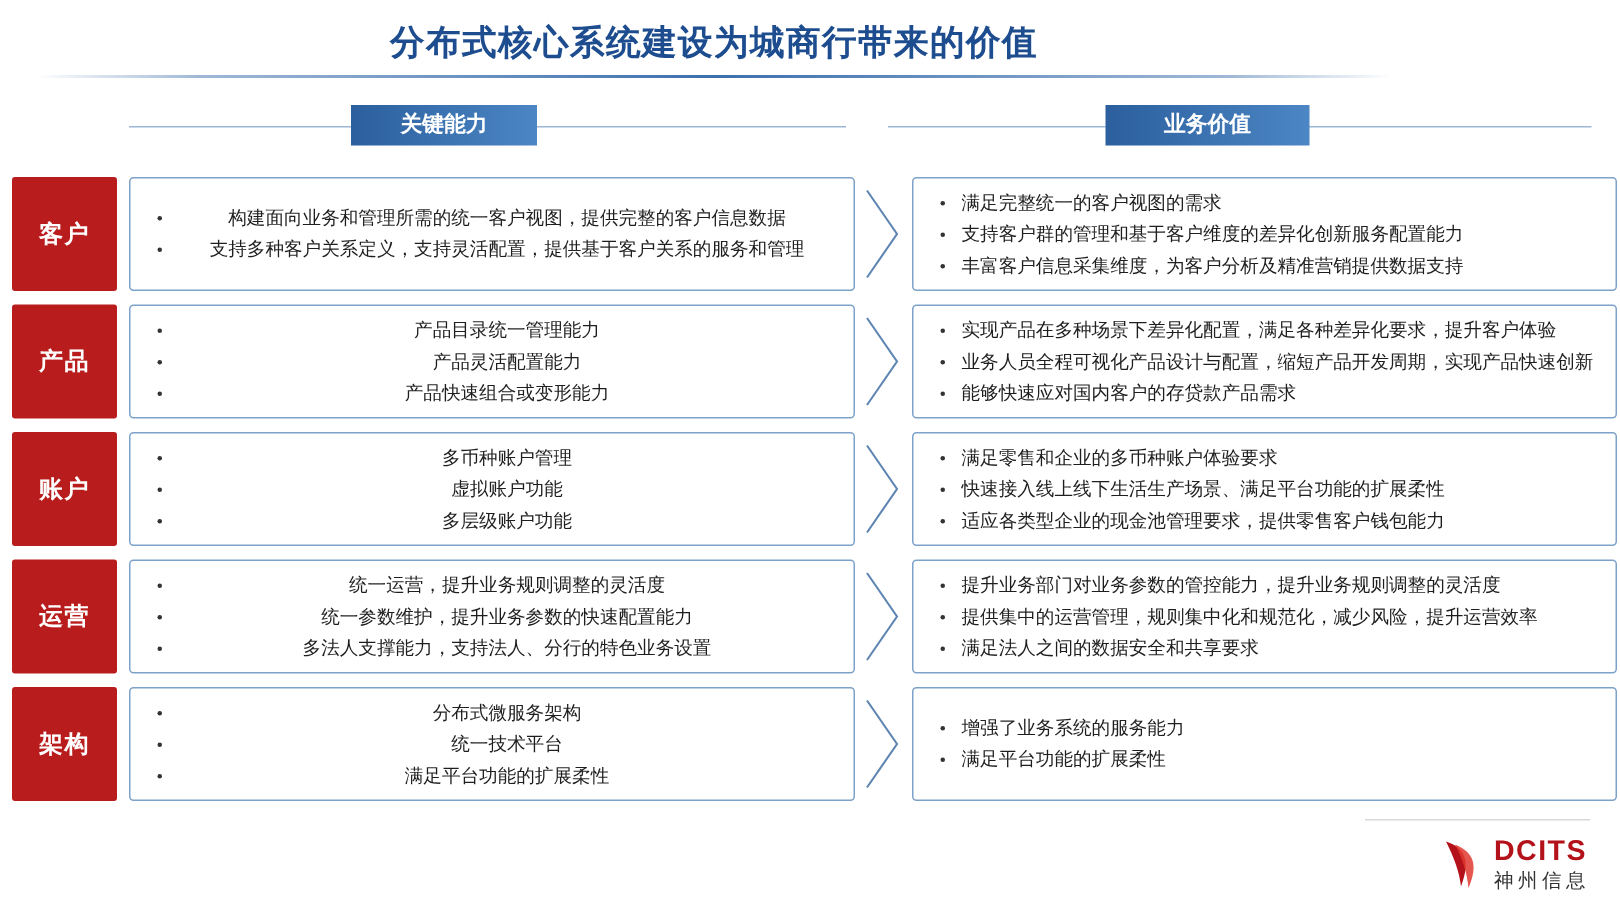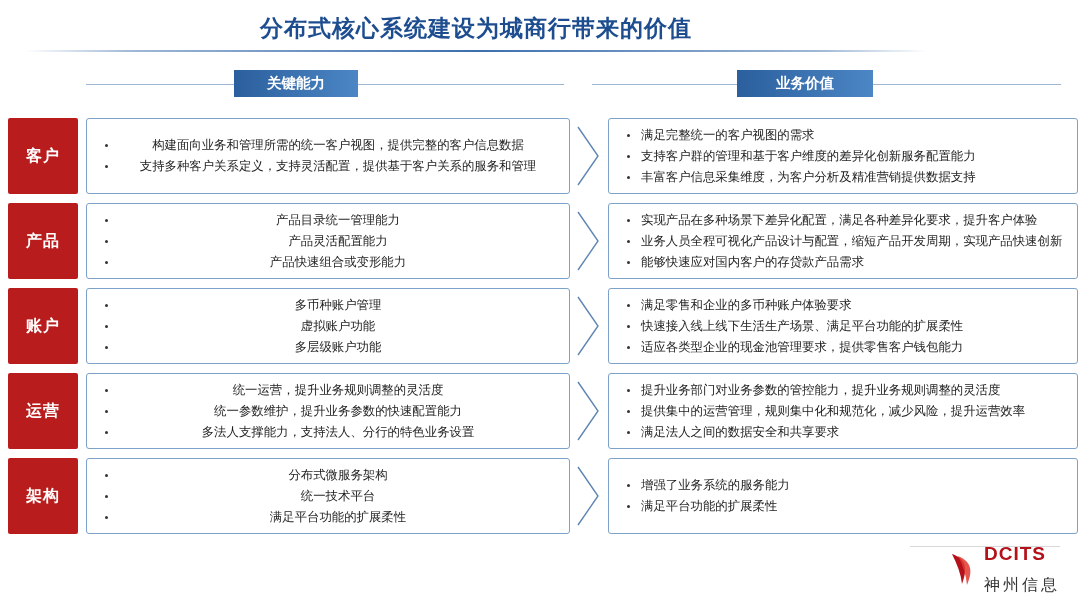--- a/index.html
+++ b/index.html
@@ -166,24 +166,24 @@
     flex-direction: column;
     line-height: 1;
   }
   .logo-en {
     font-size: 19px;
     font-weight: bold;
     color: #b4121b;
     letter-spacing: 1px;
   }
   .logo-cn {
-    font-size: 16px;
+    font-size: 13px;
     color: #333333;
     letter-spacing: 3px;
-    margin-top: 14px;
+    margin-top: 3px;
   }
   .logo-divider {
     position: absolute;
     right: 20px;
     bottom: 58px;
     width: 150px;
     height: 1px;
     background: #d8d8d8;
   }
 </style>

